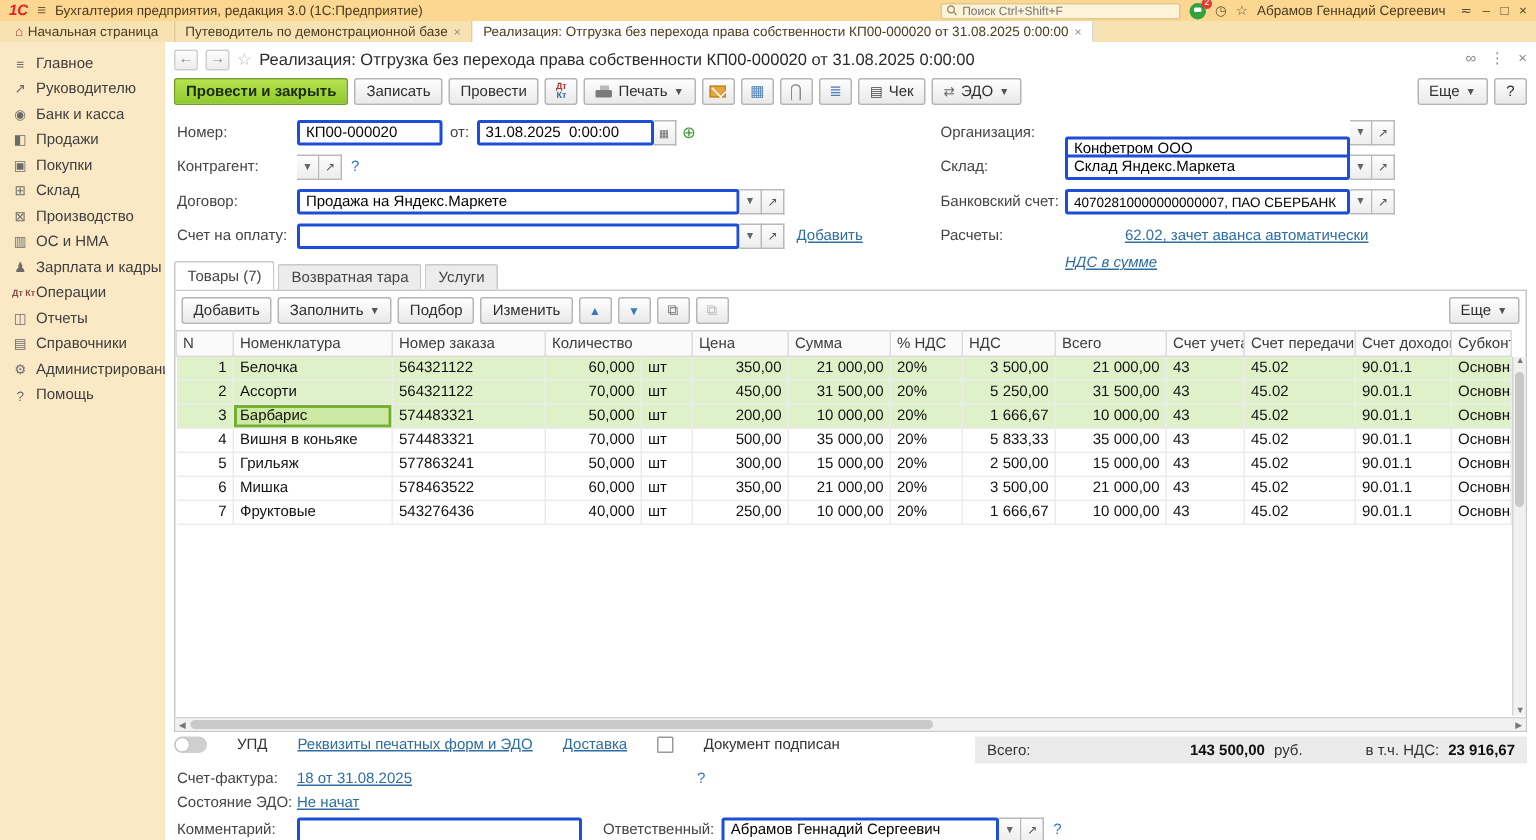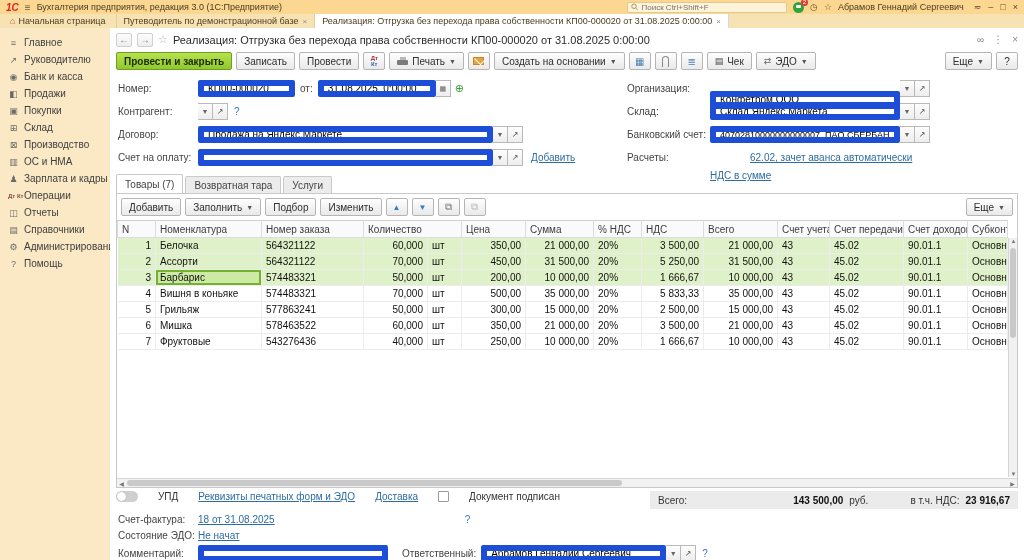--- a/index.html
+++ b/index.html
@@ -63,21 +63,21 @@
   .ico-clip { display:inline-block; width:7px; height:11px; border:1.5px solid #8a8a8a; border-radius:4px 4px 0 0; border-bottom:none; }
   .ico-list { color:#4a7eb5; font-size:10px; }
   .ico-reg { color:#444; font-size:9px; }
   .ico-edo { color:#666; font-size:9px; }
   .cmd-right { margin-left:auto; display:flex; gap:4px; }
 
   
   .fields { height:100px; position:relative; padding:4px 6px 0 6px; font-size:10px; }
   .frow { position:absolute; height:17px; display:flex; align-items:center; }
   .flabel { color:#444; }
-  .inp { height:17px; border:6px solid #1d4ed8; border-radius:2px; background:#fff; font-size:10px; padding:0 4px; font-family:inherit; color:#000; outline:none; }
+  .inp { height:17px; border:2px solid #1d4ed8; border-radius:2px; background:#fff; font-size:10px; padding:0 4px; font-family:inherit; color:#000; outline:none; }
   .fbtn { width:15px; height:17px; border:1px solid #b9b9b9; border-left:none; background:linear-gradient(#fdfdfd,#ededed); display:inline-flex; align-items:center; justify-content:center; color:#666; font-size:7px; cursor:pointer; flex:none; }
   .openico { display:inline-block; font-size:8px; color:#555; }
   .qmark { color:#3579c4; margin-left:6px; cursor:pointer; }
   a.lnk { color:#2d6da3; text-decoration:underline; cursor:pointer; white-space:nowrap; }
   .greenico { color:#3f9b35; font-size:11px; margin-left:4px; cursor:pointer; }
 
   
   .itemtabs { height:19px; display:flex; align-items:flex-end; padding:0 6px; gap:2px; }
   .itab { height:17px; padding:0 8px; border:1px solid #c9c9c9; border-bottom:none; border-radius:2px 2px 0 0; background:#ececec; display:flex; align-items:center; cursor:pointer; color:#444; }
   .itab.active { background:#fff; font-weight:normal; height:19px; position:relative; z-index:2; }
@@ -244,24 +244,20 @@
           <span class="dtkt">Дт<br><b>Кт</b></span>
         </button>
       <button class="btn">
           <span class="ico-print"></span>
           <span>Печать</span>
           <span class="caret">▼</span>
         </button>
       <button class="btn iconbtn">
           <span class="ico-mail"></span>
         </button>
-      <button class="btn">
-          <span>Создать на основании</span>
-          <span class="caret">▼</span>
-        </button>
       <button class="btn iconbtn">
           <span class="ico-rep">▦</span>
         </button>
       <button class="btn iconbtn">
           <span class="ico-clip"></span>
         </button>
       <button class="btn iconbtn">
           <span class="ico-list">≣</span>
         </button>
       <button class="btn">
@@ -338,21 +334,21 @@
         <input class="inp" style="width: 190px; font-size: 9px;" value="40702810000000000007, ПАО СБЕРБАНК">
         <span class="fbtn">▼</span>
         <span class="fbtn">
             <span class="openico">↗</span>
           </span>
       </div>
       <div class="frow" style="left:517px; top:75px;gap:40px;">
         <span class="flabel lblw" style="width:83px;">Расчеты:</span>
         <a class="lnk">62.02, зачет аванса автоматически</a>
       </div>
-      <div class="frow" style="left:600px; top:93px;">
+      <div class="frow" style="left:600px; top:93px;font-style:italic;">
         <a class="lnk">НДС в сумме</a>
       </div>
     </div>
 
     <div class="itemtabs">
         <div class="itab active">Товары (7)</div>
         <div class="itab">Возвратная тара</div>
         <div class="itab">Услуги</div>
       </div>
 

